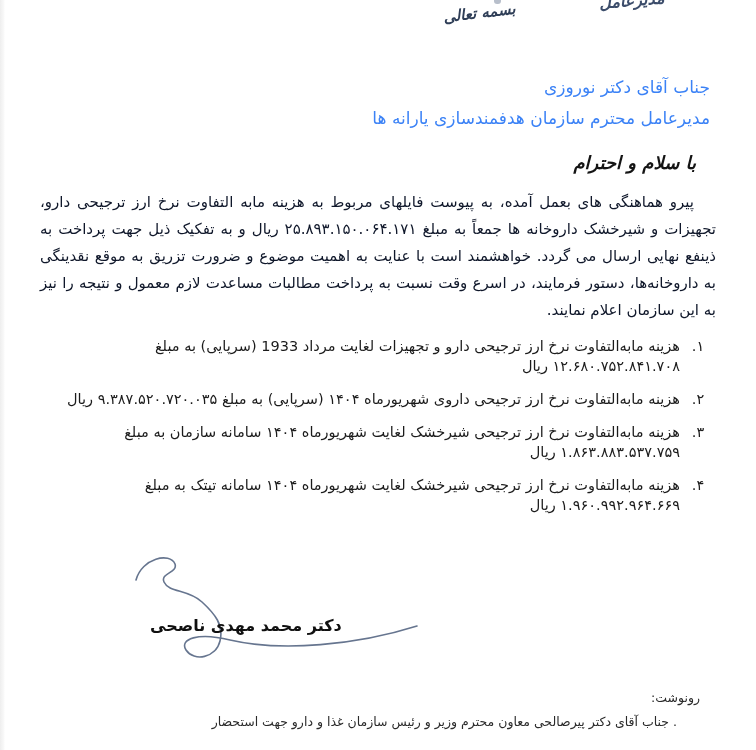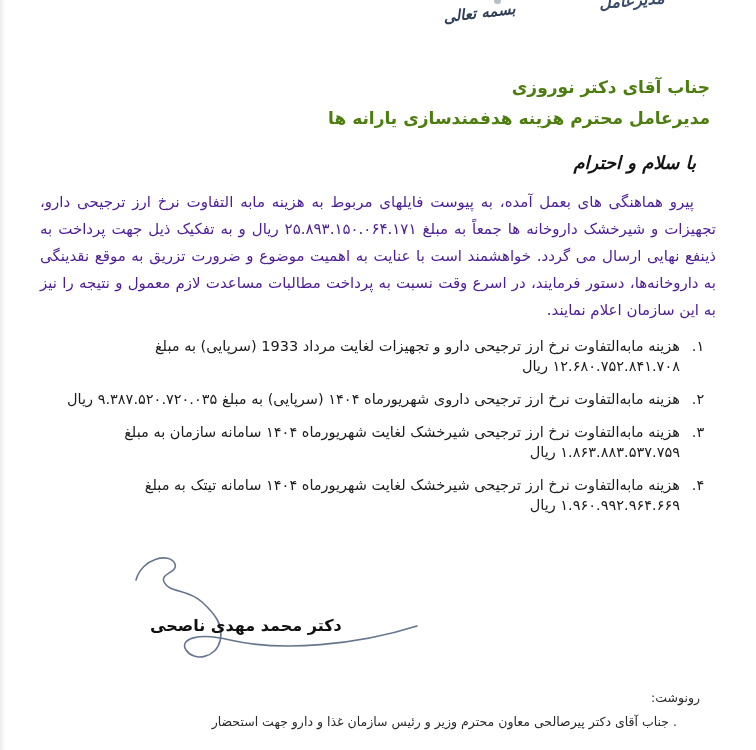--- a/index.html
+++ b/index.html
@@ -25,31 +25,31 @@
     transform:rotate(-5deg);
     letter-spacing:1px;
   }
   .bismillah{
     position:absolute;top:4px;right:240px;
     font-style:italic;font-weight:bold;
     font-size:15px;color:#2f3e57;
     transform:rotate(-7deg);
     letter-spacing:1px;
   }
-  .recipient{padding:72px 46px 0 0;font-weight:bold;font-size:17px;line-height:31px;color:#4d7c0f;}
+  .recipient{padding:72px 46px 0 0;font-weight:normal;font-size:17px;line-height:31px;color:#3b82f6;}
   .greeting{
     margin-top:18px;padding-right:60px;
     font-weight:bold;font-style:italic;
     font-size:18px;color:#141414;letter-spacing:.5px;
   }
   .paragraph{
     margin:16px 40px 0 40px;
     font-size:15px;line-height:27px;
     text-align:justify;text-indent:22px;
-    color:#4c1d95;
+    color:#0f172a;
   }
   .items{margin-top:12px;padding:0 50px 0 28px;}
   .item{display:flex;gap:10px;margin-bottom:13px;font-size:14.5px;line-height:20px;color:#1b1b1b;}
   .item .num{flex:0 0 auto;min-width:16px;text-align:center;}
   .item .itext{flex:1 1 auto;}
   .signature-area{position:relative;height:160px;text-decoration:underline;}
   .sig-svg{position:absolute;left:112px;top:18px;}
   .sig-name{
     position:absolute;left:150px;top:88px;
     font-weight:bold;font-size:16px;color:#101010;
@@ -65,21 +65,21 @@
 
 <div class="page">
   <div class="scan-edge"></div>
   <div class="speck"></div>
 
   <div class="corner-note">مدیرعامل</div>
   <div class="bismillah">بسمه تعالی</div>
 
   <div class="recipient">
     <div>جناب آقای دکتر نوروزی</div>
-    <div>مدیرعامل محترم هزینه هدفمندسازی یارانه ها</div>
+    <div>مدیرعامل محترم سازمان هدفمندسازی یارانه ها</div>
   </div>
 
   <div class="greeting">با سلام و احترام</div>
 
   <p class="paragraph">پیرو هماهنگی های بعمل آمده، به پیوست فایلهای مربوط به هزینه مابه التفاوت نرخ ارز ترجیحی دارو، تجهیزات و شیرخشک داروخانه ها جمعاً به مبلغ ۲۵.۸۹۳.۱۵۰.۰۶۴.۱۷۱ ریال و به تفکیک ذیل جهت پرداخت به ذینفع نهایی ارسال می گردد. خواهشمند است با عنایت به اهمیت موضوع و ضرورت تزریق به موقع نقدینگی به داروخانه‌ها، دستور فرمایند، در اسرع وقت نسبت به پرداخت مطالبات مساعدت لازم معمول و نتیجه را نیز به این سازمان اعلام نمایند.</p>
 
   <div class="items">
     <div class="item">
       <span class="num">۱.</span>
       <span class="itext">هزینه مابه‌التفاوت نرخ ارز ترجیحی دارو و تجهیزات لغایت مرداد 1933 (سرپایی) به مبلغ ۱۲.۶۸۰.۷۵۲.۸۴۱.۷۰۸ ریال</span>

